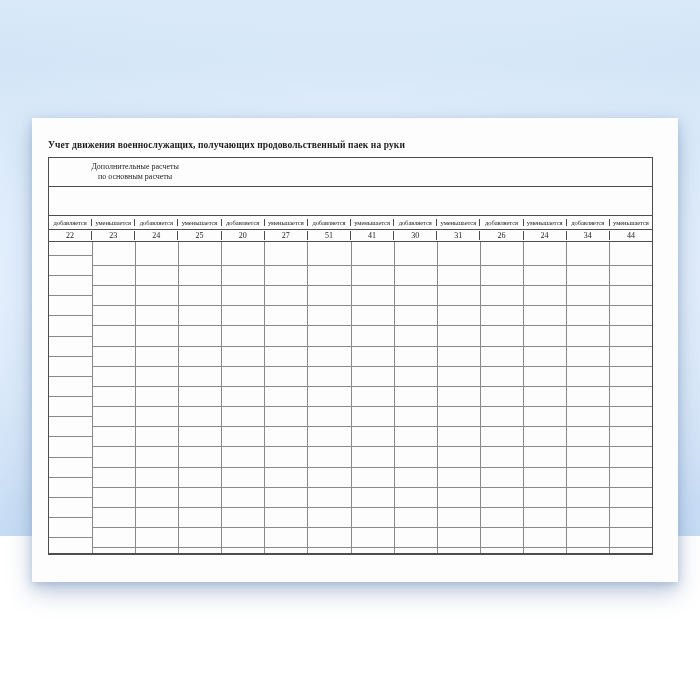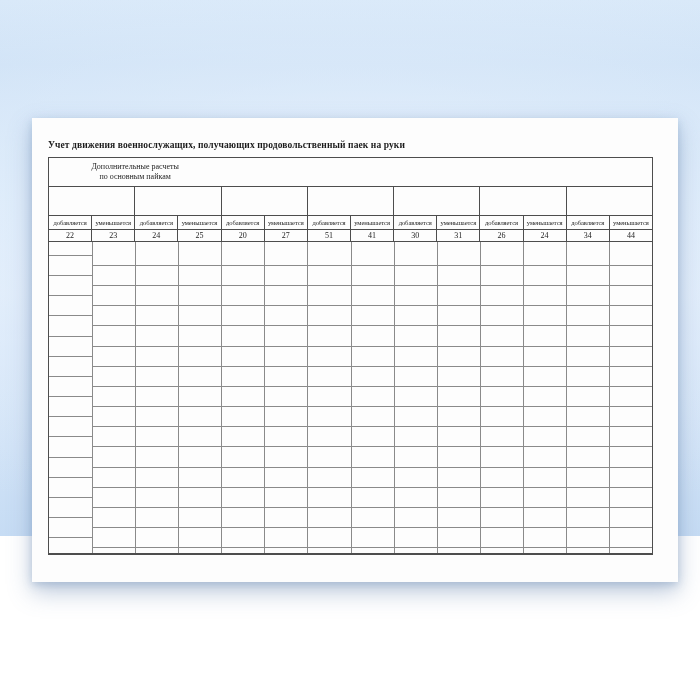--- a/index.html
+++ b/index.html
@@ -28,21 +28,21 @@
   .title{
     position:absolute;left:16px;top:22px;
     font-weight:bold;font-size:9.5px;letter-spacing:.1px;white-space:nowrap;
   }
   .table{
     position:absolute;left:16px;top:39px;width:605px;
     border:1px solid var(--line-dark);
     box-sizing:border-box;
     background:#fdfdfd;
   }
-  .row{display:flex;box-sizing:border-box;border-bottom:1px solid var(--line-dark);}
+  .row{display:flex;box-sizing:border-box;border-bottom:1px solid var(--line-dark);align-items:center;}
   .cell{
     box-sizing:border-box;border-right:1px solid var(--line-dark);
     display:flex;align-items:center;justify-content:center;
     overflow:hidden;white-space:nowrap;
   }
   .cell:last-child{border-right:none;}
   .row-groups{height:29px;}
   .row-groups .cell{font-size:8px;line-height:1.25;text-align:center;}
   .group-main{flex:0 0 28.5714%;flex-direction:column;}
   .group-add{flex:1 1 0;}
@@ -63,21 +63,21 @@
 
 <div class="bg">
   <div class="paper">
     <div class="title">Учет движения военнослужащих, получающих продовольственный паек на руки</div>
 
     <div class="table">
 
       <div class="row row-groups">
         <div class="cell group-main">
           <span>Дополнительные расчеты</span>
-          <span>по основным пайкам</span>
+          <span>по основным расчеты</span>
         </div>
       </div>
 
       <div class="row row-blank">
           <div class="cell"></div>
           <div class="cell"></div>
           <div class="cell"></div>
           <div class="cell"></div>
           <div class="cell"></div>
           <div class="cell"></div>

